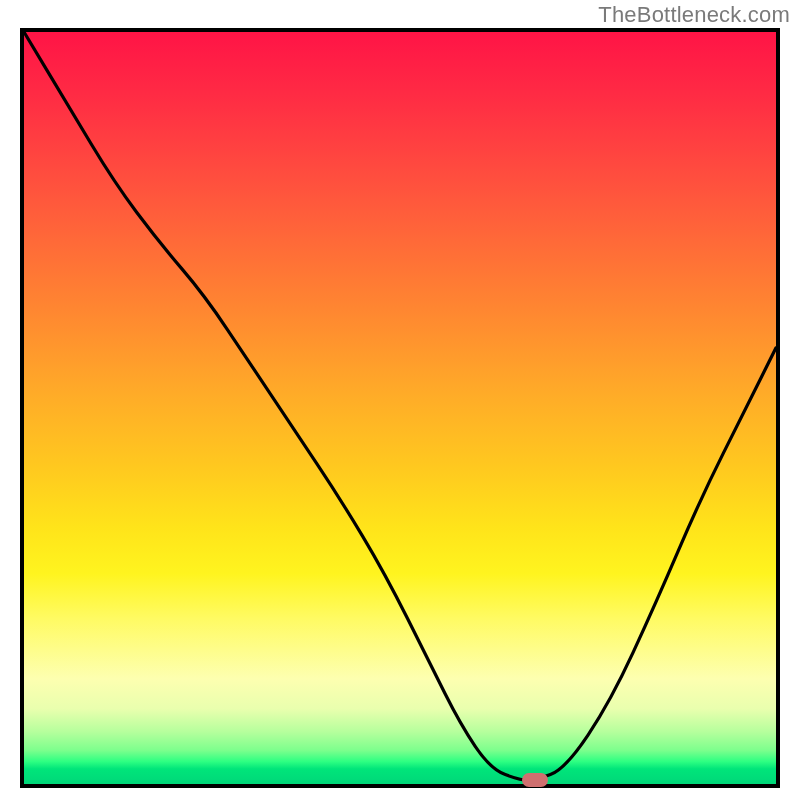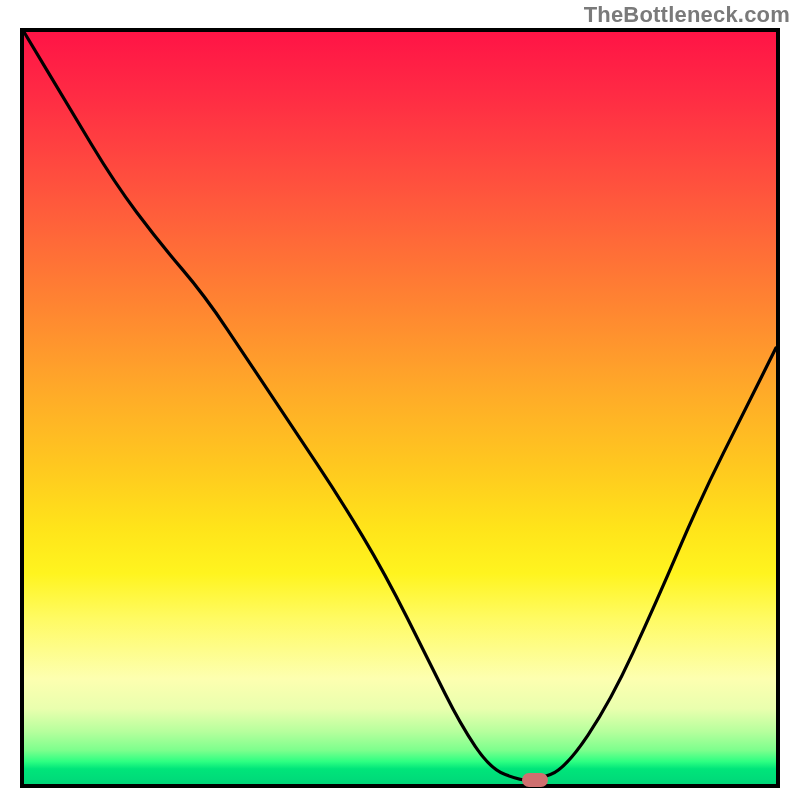--- a/index.html
+++ b/index.html
@@ -15,21 +15,21 @@
     position: relative;
     width: 800px;
     height: 800px;
   }
   .watermark {
     position: absolute;
     top: 2px;
     right: 10px;
     color: #7a7a7a;
     font-size: 22px;
-    font-weight: 700;
+    font-weight: 400;
     letter-spacing: 0.2px;
   }
   .plot-frame {
     position: absolute;
     left: 20px;
     top: 28px;
     width: 760px;
     height: 760px;
     box-sizing: border-box;
     border: 4px solid #000;

